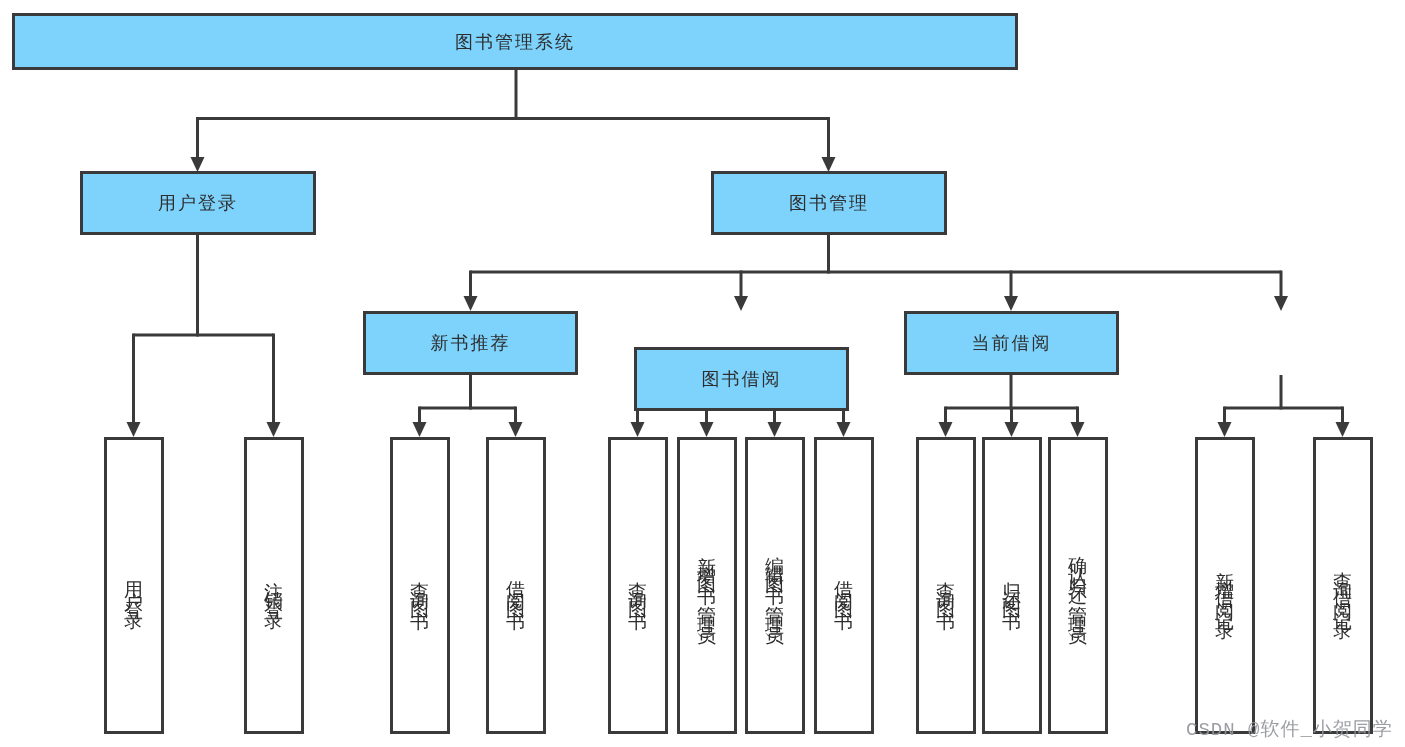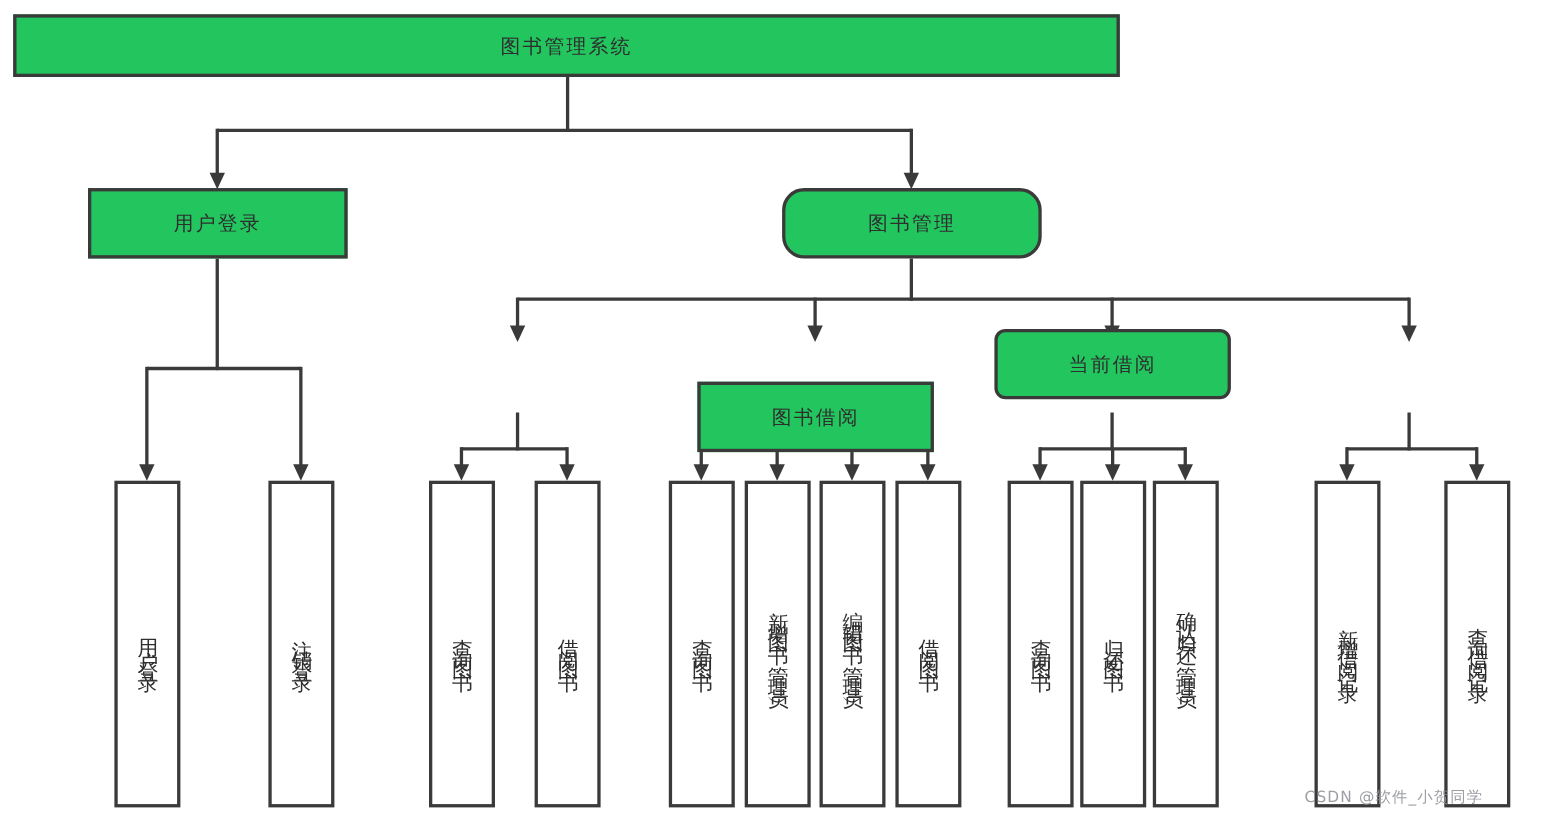--- a/index.html
+++ b/index.html
@@ -13,21 +13,21 @@
   }
   svg.connectors {
     position: absolute;
     left: 0; top: 0;
     width: 1405px; height: 747px;
   }
   .node {
     position: absolute;
     box-sizing: border-box;
     border: 3px solid #3a3a3a;
-    background: #22c55e;
+    background: #7dd3fc;
     display: flex;
     align-items: center;
     justify-content: center;
     color: #2e2e2e;
     font-size: 18px;
     letter-spacing: 2px;
   }
   .leaf {
     position: absolute;
     box-sizing: border-box;
@@ -44,25 +44,26 @@
     writing-mode: vertical-rl;
     font-size: 19px;
     letter-spacing: 10px;
     line-height: 1;
     color: #2e2e2e;
   }
   .watermark {
     position: absolute;
     left: 1186px;
     top: 716px;
-    font-size: 14px;
+    font-size: 19px;
     color: rgba(148, 150, 155, 0.92);
     white-space: nowrap;
     z-index: 10;
     letter-spacing: 1px;
+    font-family: Liberation Mono, monospace;
   }
 </style>
 </head>
 <body>
 
 <div class="canvas">
 
   <svg class="connectors" viewBox="0 0 1405 747">
     <g stroke="#3a3a3a" stroke-width="3" fill="none">
 
@@ -129,28 +130,31 @@
     </g>
   </svg>
 
   <div class="node" style="left:12px; top:13px; width:1006px; height:57px;">
     <span>图书管理系统</span>
   </div>
 
   <div class="node" style="left:80px; top:171px; width:236px; height:64px;">
     <span>用户登录</span>
   </div>
-  <div class="node" style="left:711px; top:171px; width:236px; height:64px;border-radius:20px;">
+  <div class="node" style="left:711px; top:171px; width:236px; height:64px;">
     <span>图书管理</span>
   </div>
 
+  <div class="node" style="left:363px; top:311px; width:215px; height:64px;">
+    <span>新书推荐</span>
+  </div>
   <div class="node" style="left:634px; top:311px; width:215px; height:64px;margin-top:36px;">
     <span>图书借阅</span>
   </div>
-  <div class="node" style="left:904px; top:299px; width:215px; height:64px;border-radius:10px;">
+  <div class="node" style="left:904px; top:311px; width:215px; height:64px;">
     <span>当前借阅</span>
   </div>
 
   <div class="leaf" style="left:104px;">
     <span class="v">用户登录</span>
   </div>
   <div class="leaf" style="left:244px;">
     <span class="v">注销登录</span>
   </div>
   <div class="leaf" style="left:390px;">

